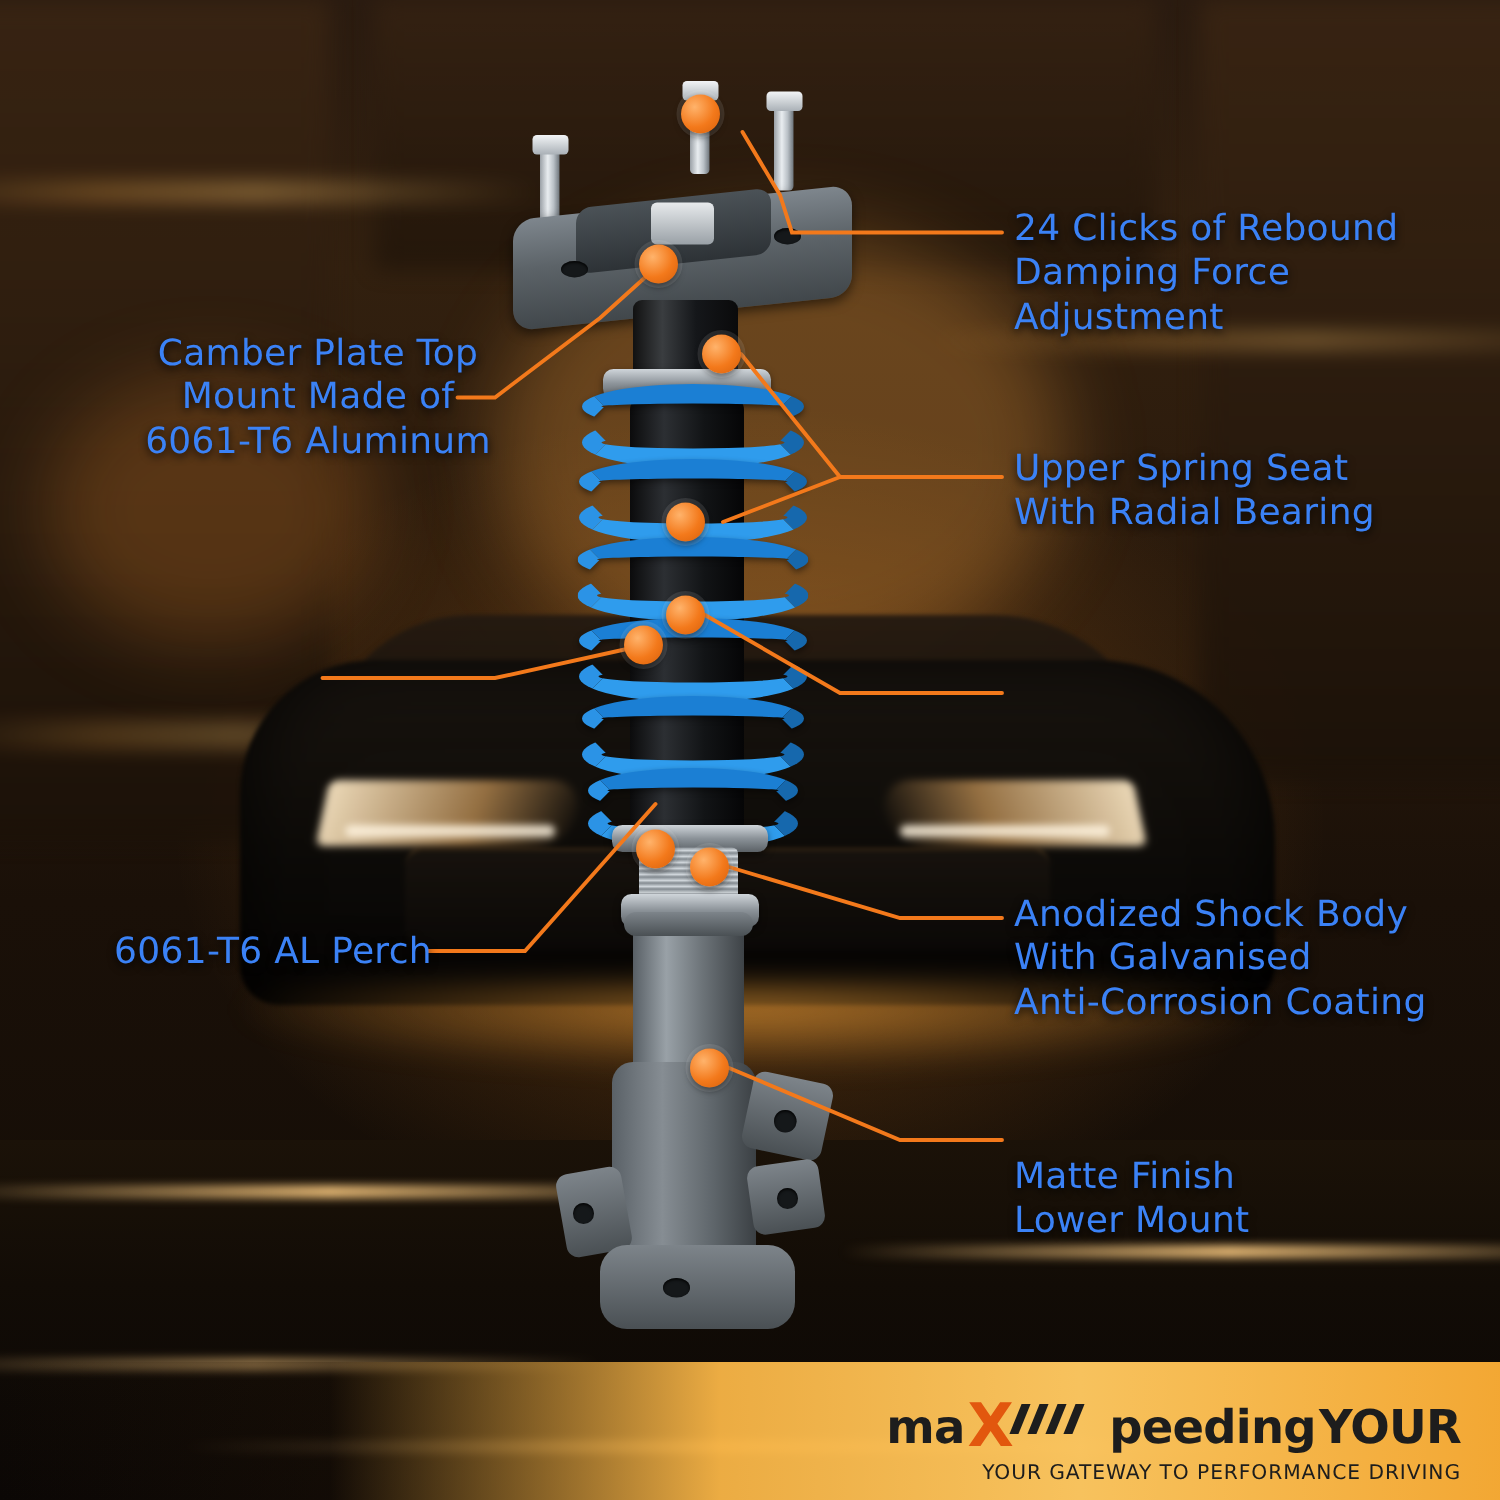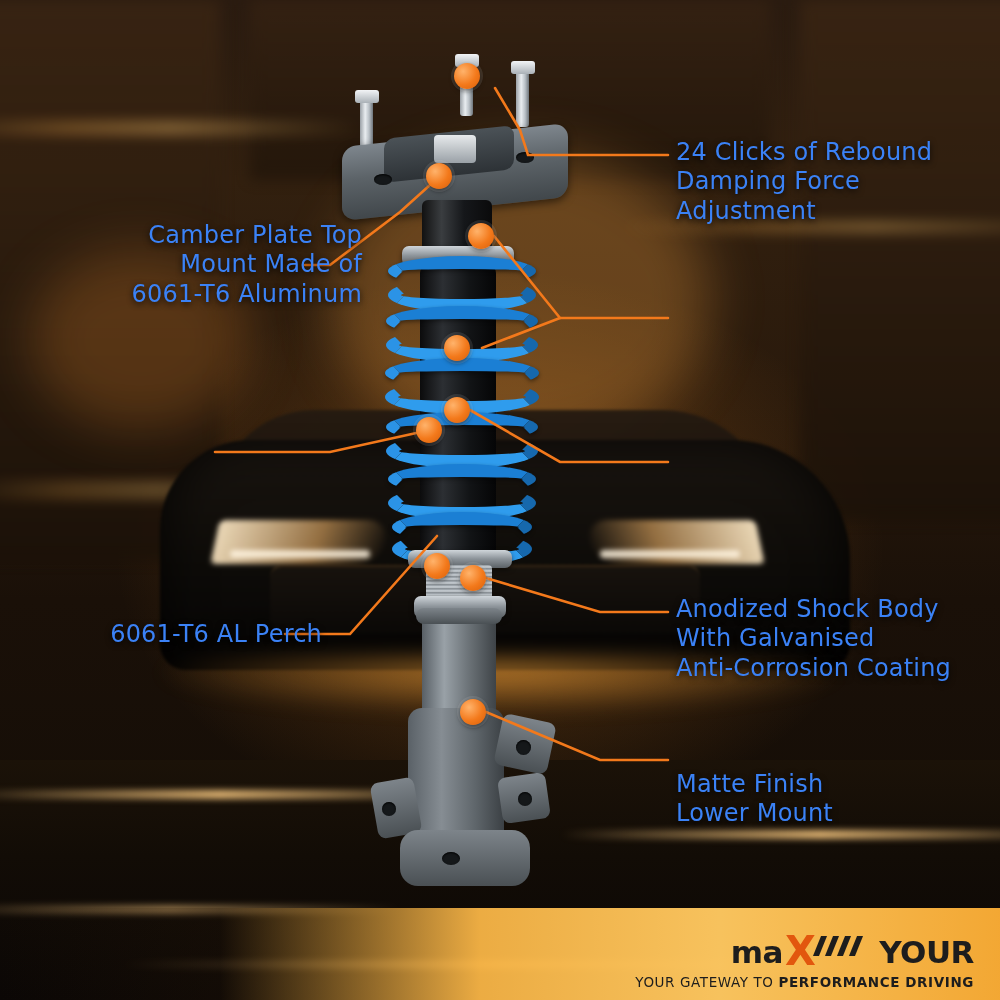--- a/index.html
+++ b/index.html
@@ -194,21 +194,21 @@
   .callout{
     position:absolute;
     color:#3b82f6;
     font-size:24px;
     line-height:1.22;
     letter-spacing:.2px;
     text-shadow:0 2px 6px rgba(0,0,0,.85);
     white-space:pre-line;
   }
   .callout.right{text-align:left;}
-  .callout.left{text-align:right;}
+  .callout.left{text-align:center;}
 
   .dot{
     position:absolute;
     width:26px;height:26px;border-radius:50%;
     background:radial-gradient(circle at 35% 32%, #ffb36b 0%, #f3791b 55%, #d75f0a 100%);
     box-shadow:0 0 0 3px rgba(255,255,255,.10), 0 2px 5px rgba(0,0,0,.6);
   }
   svg.lines{
     position:absolute;left:0;top:0;width:1000px;height:1000px;
     pointer-events:none;
@@ -246,21 +246,21 @@
   }
   .since{
     position:absolute;right:0;top:-2px;
     font-size:15px;color:#1d1d1d;font-weight:600;
     border-bottom:2px solid #1d1d1d;
     padding-bottom:1px;
   }
   .tagline{
     margin-top:6px;font-size:13.5px;color:#1d1d1d;letter-spacing:.6px;
   }
-  .tagline b{font-weight:bold;}
+  .tagline b{font-weight:normal;}
 </style>
 </head>
 <body>
 
 <div id="stage">
 
   <div class="bg-base"></div>
 
   <div class="bg-dark-building" style="left:-20px;top:0;width:240px;height:560px;"></div>
   <div class="bg-dark-building" style="left:800px;top:0;width:240px;height:520px;"></div>
@@ -365,20 +365,22 @@
   <div class="dot" style="left:460px;top:565px;"></div>
   <div class="dot" style="left:460px;top:699px;"></div>
   <div class="dot" style="left:426px;top:163px;"></div>
   <div class="dot" style="left:416px;top:417px;"></div>
   <div class="dot" style="left:424px;top:553px;"></div>
 
   <div class="callout right" style="left:676px;top:138px;width:320px;">24 Clicks of Rebound
 Damping Force
 Adjustment</div>
 
+  <div class="callout right" style="left:676px;top:298px;width:320px;">Upper Spring Seat
+With Radial Bearing</div>
 
 
   <div class="callout right" style="left:676px;top:595px;width:330px;">Anodized Shock Body
 With Galvanised
 Anti-Corrosion Coating</div>
 
   <div class="callout right" style="left:676px;top:730px;width:320px;margin-top:40px;">Matte Finish
 Lower Mount</div>
 
   <div class="callout left" style="left:62px;top:221px;width:300px;">Camber Plate Top
@@ -392,20 +394,21 @@
     <div class="logo-wrap">
       <div class="logo-main">
         <span class="logo-max">ma</span>
         <span class="logo-x">X</span>
         <span class="slash-group">
           <span class="slash" style="left:0;"></span>
           <span class="slash" style="left:12px;"></span>
           <span class="slash" style="left:24px;"></span>
           <span class="slash" style="left:36px;"></span>
         </span>
+        <span class="logo-max">peeding</span>
         <span class="logo-max">YOUR</span>
       </div>
       <div class="tagline">
         <span>YOUR GATEWAY TO </span><b>PERFORMANCE DRIVING</b>
       </div>
     </div>
   </div>
 
 </div>
 

